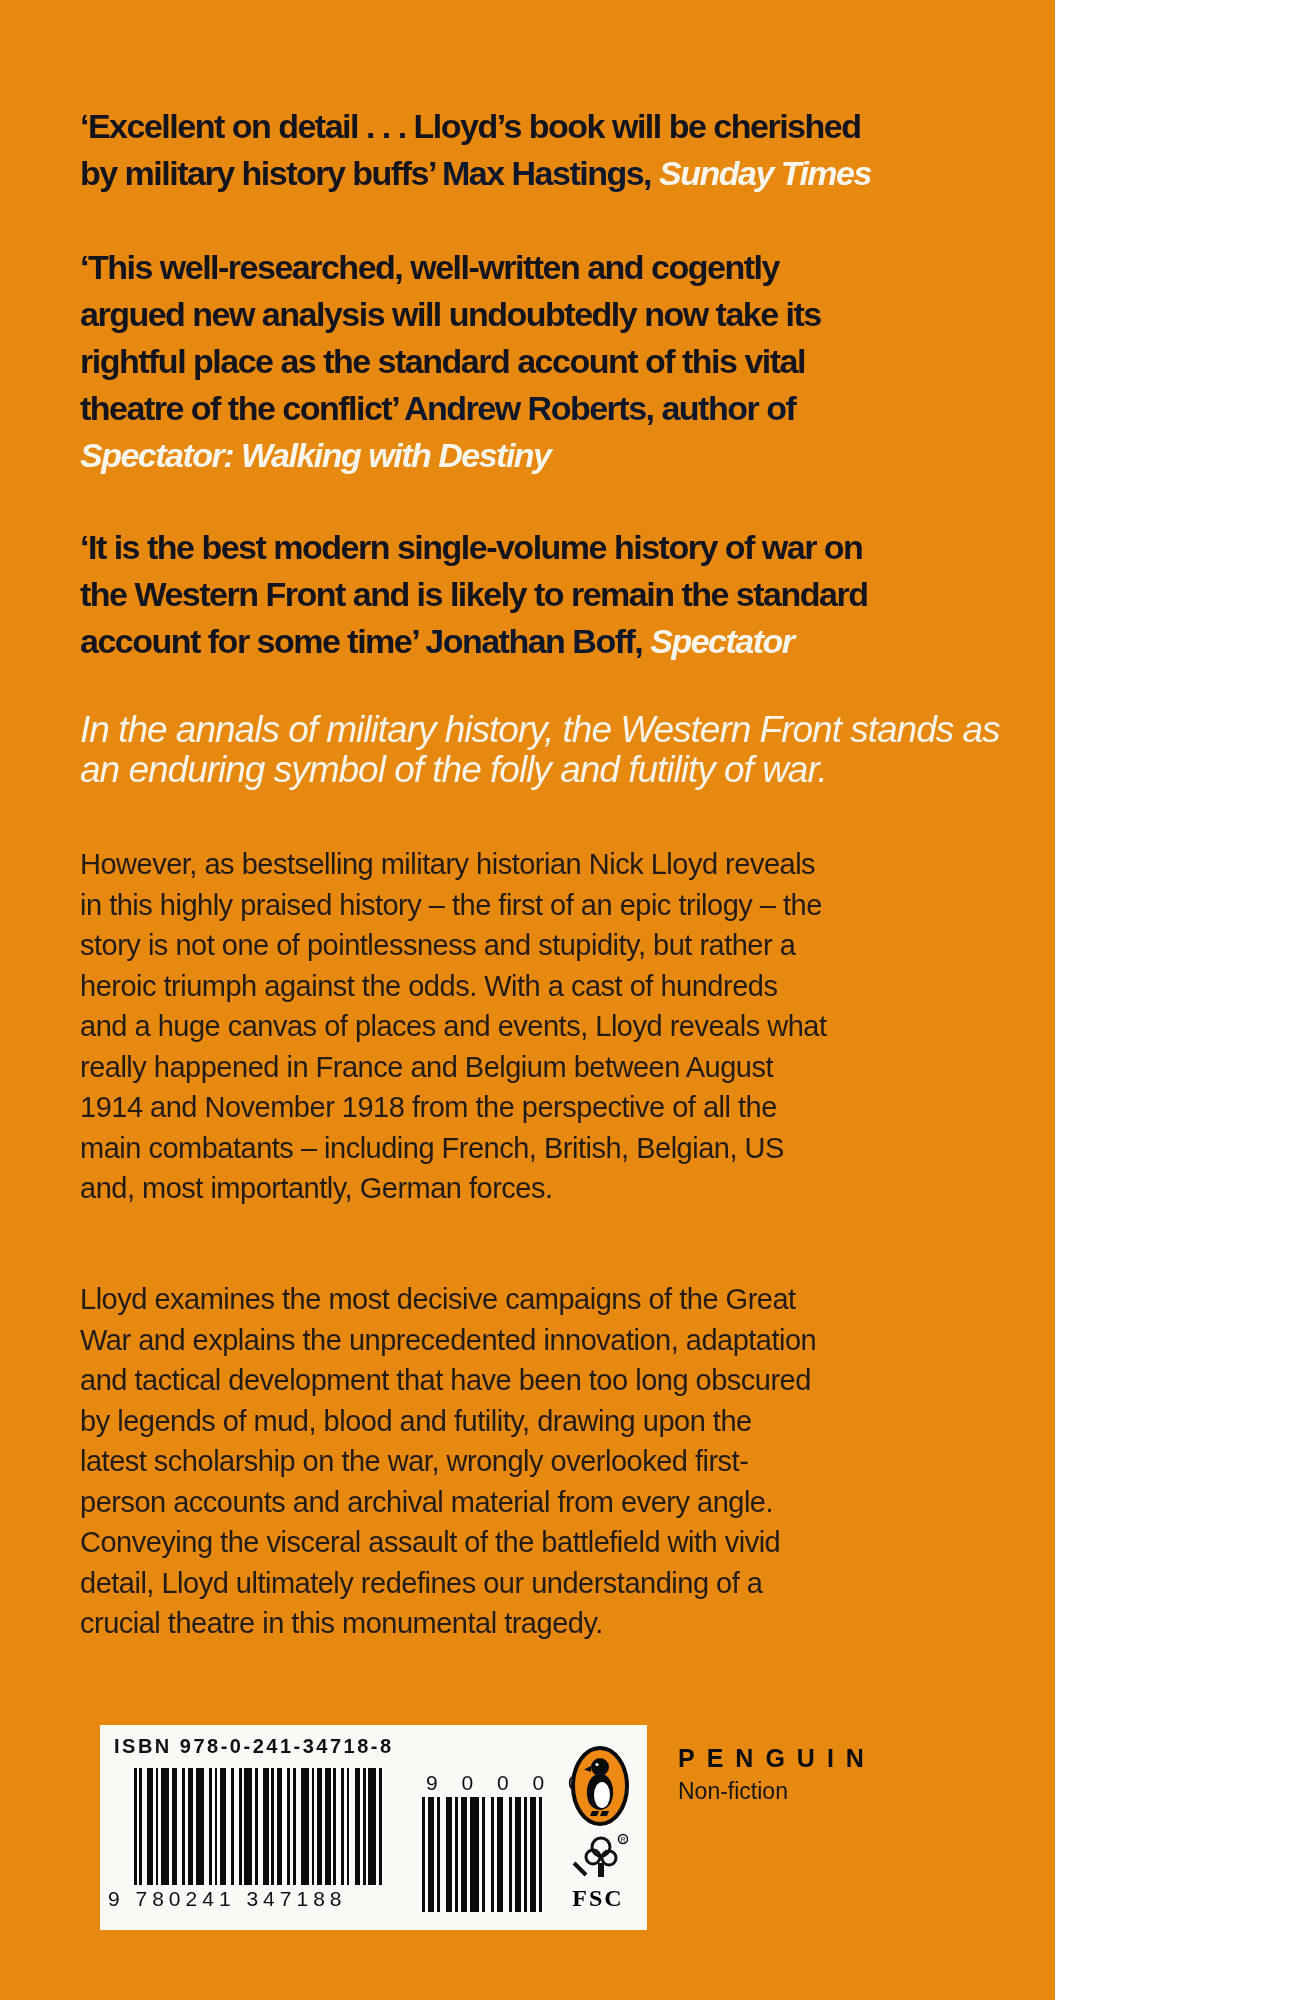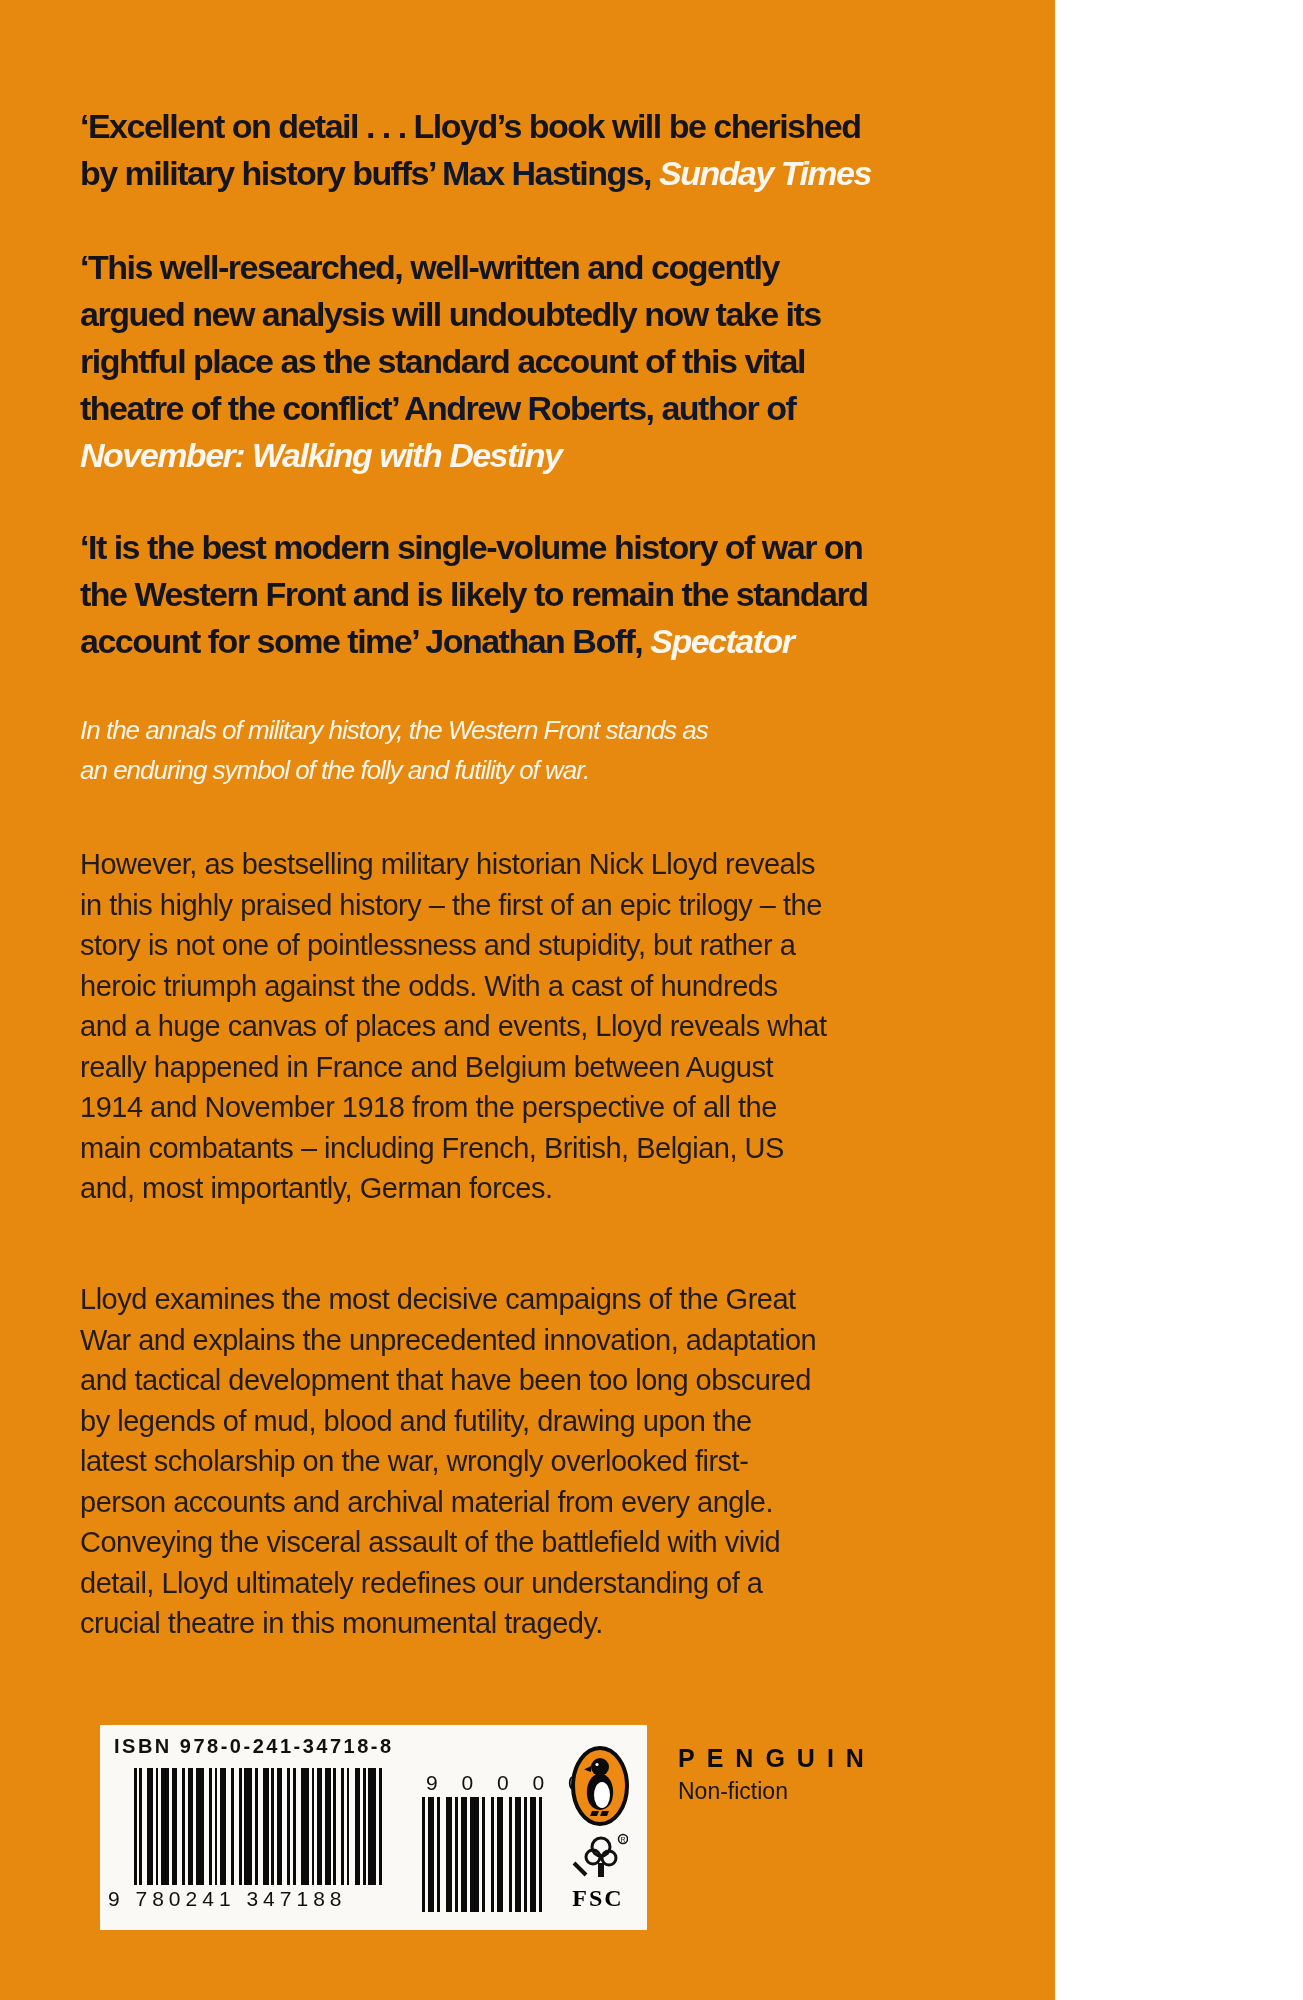--- a/index.html
+++ b/index.html
@@ -11,21 +11,21 @@
     font-family:"Liberation Sans", sans-serif;
   }
   .blk{position:absolute;left:80px;white-space:pre-line;}
   .quote{
     font-weight:bold;font-size:34px;line-height:47px;letter-spacing:-1.5px;
     color:#14141C;max-width:1150px;
   }
   .attr{color:#0f172a;}
   .work{color:#FCF7EE;font-style:italic;}
   .intro{
-    font-style:italic;font-size:26px;line-height:40px;letter-spacing:-1px;
+    font-style:italic;font-size:37px;line-height:40px;letter-spacing:-1px;
     color:#FBF6EC;
   }
   .bodytext{
     font-size:29px;line-height:40.5px;letter-spacing:-0.5px;
     color:#231C15;
   }
   
   .bc-panel{
     position:absolute;left:100px;top:1725px;width:547px;height:205px;
     background:#FAF9F6;
@@ -70,21 +70,21 @@
 
 <div class="page">
 
   <div class="blk quote" style="top:103px"><span>‘Excellent on detail . . . Lloyd’s book will be cherished
 by military history buffs’  </span><span class="attr">Max Hastings, </span><span class="work">Sunday Times</span></div>
 
   <div class="blk quote" style="top:244px"><span>‘This well-researched, well-written and cogently
 argued new analysis will undoubtedly now take its
 rightful place as the standard account of this vital
 theatre of the conflict’  </span><span class="attr">Andrew Roberts, author of
-</span><span class="work">November: Walking with Destiny</span></div>
+</span><span class="work">Spectator: Walking with Destiny</span></div>
 
   <div class="blk quote" style="top:524px"><span>‘It is the best modern single-volume history of war on
 the Western Front and is likely to remain the standard
 account for some time’  </span><span class="attr">Jonathan Boff, </span><span class="work">Spectator</span></div>
 
   <div class="blk intro" style="top:710px">In the annals of military history, the Western Front stands as
 an enduring symbol of the folly and futility of war.</div>
 
   <div class="blk bodytext" style="top:844px">However, as bestselling military historian Nick Lloyd reveals
 in this highly praised history – the first of an epic trilogy – the

